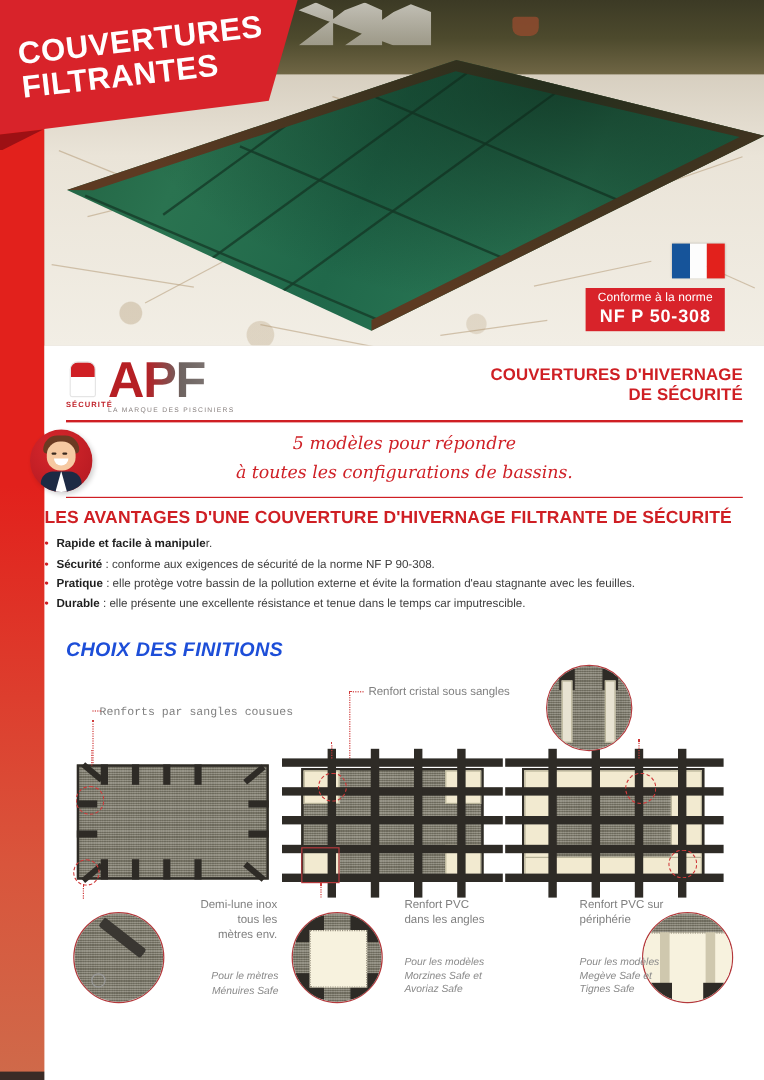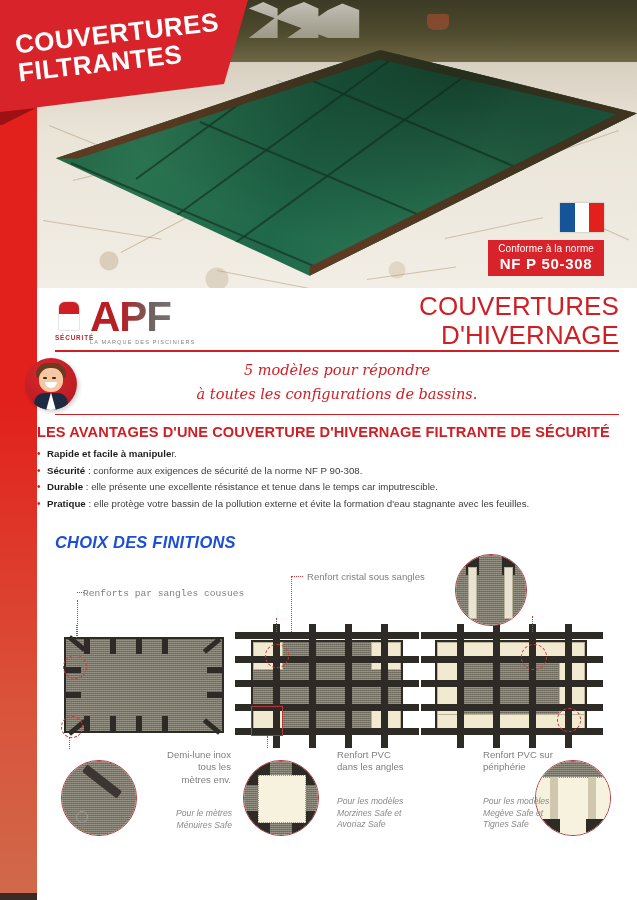--- a/index.html
+++ b/index.html
@@ -134,21 +134,21 @@
   }
   .logo-secu { font-size: 6.3px; color:#c0222a; letter-spacing:.9px; font-weight:700; margin-top:3px;}
   .logo-text { line-height:1; }
   .logo-apf {
     font-size: 42px; font-weight: 800; letter-spacing: -1px;
     background: linear-gradient(90deg,#b61f24 0%,#b61f24 30%,#6e6461 58%,#8a8280 100%);
     -webkit-background-clip: text; background-clip: text; color: transparent;
   }
   .logo-sub { font-size: 5.6px; color:#8a8280; letter-spacing:1.1px; margin-top:2px; }
   .title { flex:1; text-align:right; color:#cf1f24; line-height:1.12; }
-  .title div { font-size: 26px; font-weight: 400; letter-spacing:.1px; }
+  .title div { font-size: 14px; font-weight: 700; letter-spacing:.1px; }
 
   .divider { height: 1.6px; background: #cf1f24; margin: 0 18px; }
 
   
   .sub-row { position: relative; height: 62px; display:flex; align-items:center; justify-content:center; }
   .avatar {
     position:absolute; left: -12px; top: 6px; width: 52px; height: 52px;
     border-radius: 50%;
     background: radial-gradient(circle at 40% 30%, #d8272c 0%, #b01820 100%);
     overflow:hidden;
@@ -273,20 +273,21 @@
         <div class="logo-shield"></div>
         <div class="logo-secu">SÉCURITÉ</div>
       </div>
       <div class="logo-text">
         <div class="logo-apf">APF</div>
         <div class="logo-sub">LA MARQUE DES PISCINIERS</div>
       </div>
     </div>
     <div class="title">
       <div>COUVERTURES D'HIVERNAGE</div>
+      <div>DE SÉCURITÉ</div>
     </div>
   </div>
 
   <div class="divider"></div>
 
   <div class="sub-row">
     <div class="avatar">
       <div class="av-hair"></div>
         <div class="av-face"></div>
       <div class="av-eye l"></div>
@@ -301,22 +302,22 @@
     </div>
   </div>
 
   <div class="divider"></div>
 
   <div class="adv">
     <h2>LES AVANTAGES D'UNE COUVERTURE D'HIVERNAGE FILTRANTE DE SÉCURITÉ</h2>
     <ul>
       <li><b>Rapide et facile à manipule</b><span>r.</span></li>
       <li><b>Sécurité</b><span> : conforme aux exigences de sécurité de la norme NF P 90-308.</span></li>
+      <li><b>Pratique</b><span> : elle protège votre bassin de la pollution externe et évite la formation d'eau stagnante avec les feuilles.</span></li>
       <li><b>Durable</b><span> : elle présente une excellente résistance et tenue dans le temps car imputrescible.</span></li>
-      <li><b>Pratique</b><span> : elle protège votre bassin de la pollution externe et évite la formation d'eau stagnante avec les feuilles.</span></li>
     </ul>
   </div>
 
   <div class="fin">
     <h2>CHOIX DES FINITIONS</h2>
   </div>
 
   <div class="callout" style="left:46px;top:300px;font-family:Liberation Mono, monospace;">Renforts par sangles cousues</div>
   <div class="dotline" style="left:40px;top:312px;height:40px;"></div>
   <div class="dotline h" style="left:40px;top:304px;width:7px;"></div>

